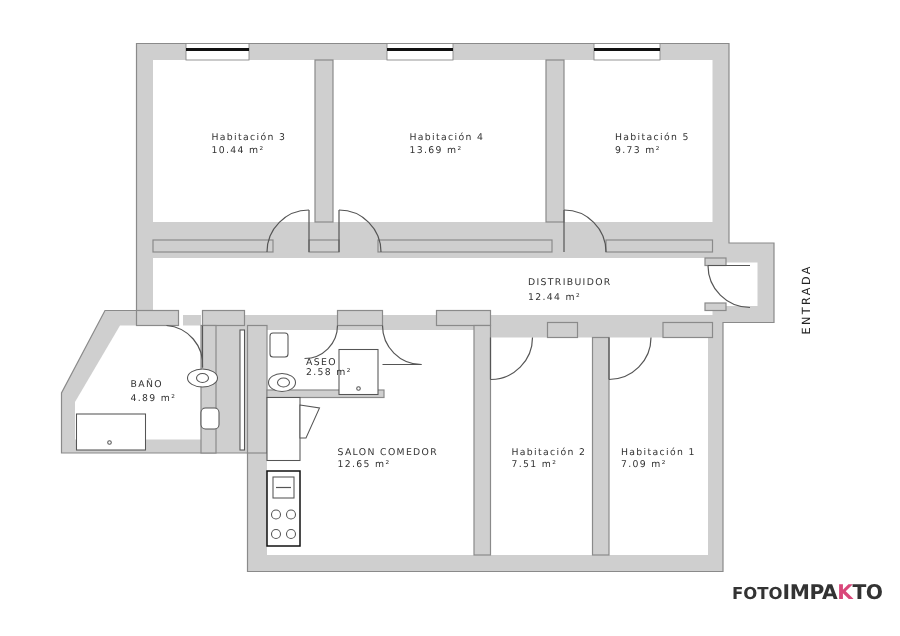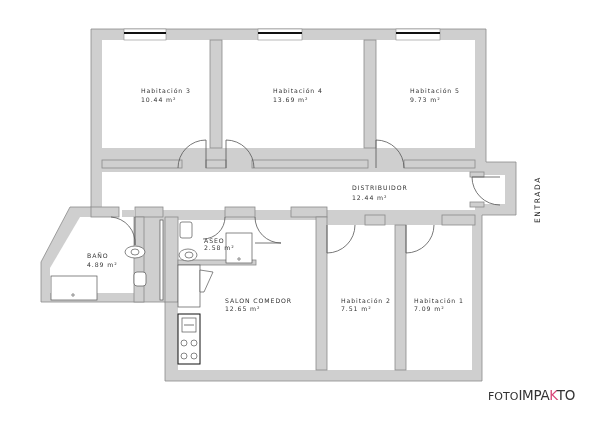--- a/index.html
+++ b/index.html
@@ -9,21 +9,21 @@
     .floor { fill: #ffffff; }
     .door { fill: none; stroke: #555; stroke-width: 0.8; }
     .doorleaf { stroke: #555; stroke-width: 0.8; }
     .window { stroke: #111; stroke-width: 2; }
     .windowfill { fill: #ffffff; stroke: #8a8a8a; stroke-width: 0.6; }
     .fixture { fill: #fff; stroke: #555; stroke-width: 0.7; }
     .kitchen { fill: #fff; stroke: #111; stroke-width: 1; }
     .rname { font-size: 6.2px; letter-spacing: 0.9px; fill: #333; font-family: "DejaVu Sans", sans-serif; }
     .rarea { font-size: 6.2px; letter-spacing: 0.9px; fill: #333; font-family: "DejaVu Sans", sans-serif; }
     .entrada { font-size: 7.5px; letter-spacing: 1.6px; fill: #222; font-family: "DejaVu Sans", sans-serif; }
-    .logo { position: absolute; left: 488px; top: 387px; font-family: "DejaVu Sans", sans-serif; font-size: 13.5px; letter-spacing: -0.3px; color: #333; font-weight: 400; }
+    .logo { position: absolute; left: 488px; top: 387px; font-family: "DejaVu Sans", sans-serif; font-size: 13.5px; letter-spacing: -0.3px; color: #333; font-weight: 700; }
     .logo .foto { font-size: 11px; letter-spacing: 0; }
     .logo .k { color: #d9477a; }
   </style>
 </head>
 <body>
 
 <svg width="600" height="424" viewBox="0 0 600 424">
 
   <g>
 

